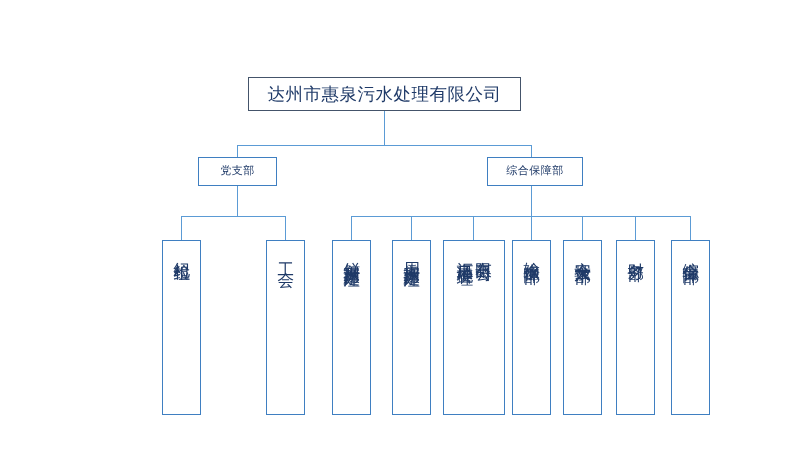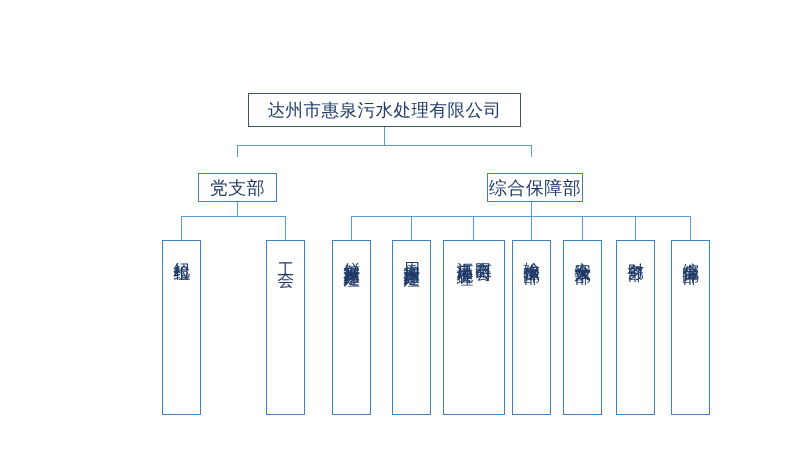--- a/index.html
+++ b/index.html
@@ -28,31 +28,30 @@
     color: #1f3a68;
     display: flex;
     justify-content: center;
   }
   .node.root {
     border: 1.4px solid #44546a;
     align-items: center;
   }
   .node.horiz {
     align-items: center;
-    margin-top: 16px;
   }
   .node .label {
     font-size: 17px;
     line-height: 1.18;
     letter-spacing: 0.5px;
     white-space: nowrap;
     color: #1f3a68;
   }
   .node.root .label { font-size: 17.5px; }
-  .node.l2 .label { font-size: 18px; }
+  .node.l2 .label { font-size: 11px; }
 
   
   .node.vert {
     align-items: flex-start;
     padding-top: 8px;
   }
   .node.vert .vcols {
     display: flex;
     flex-direction: row-reverse;
     justify-content: center;

